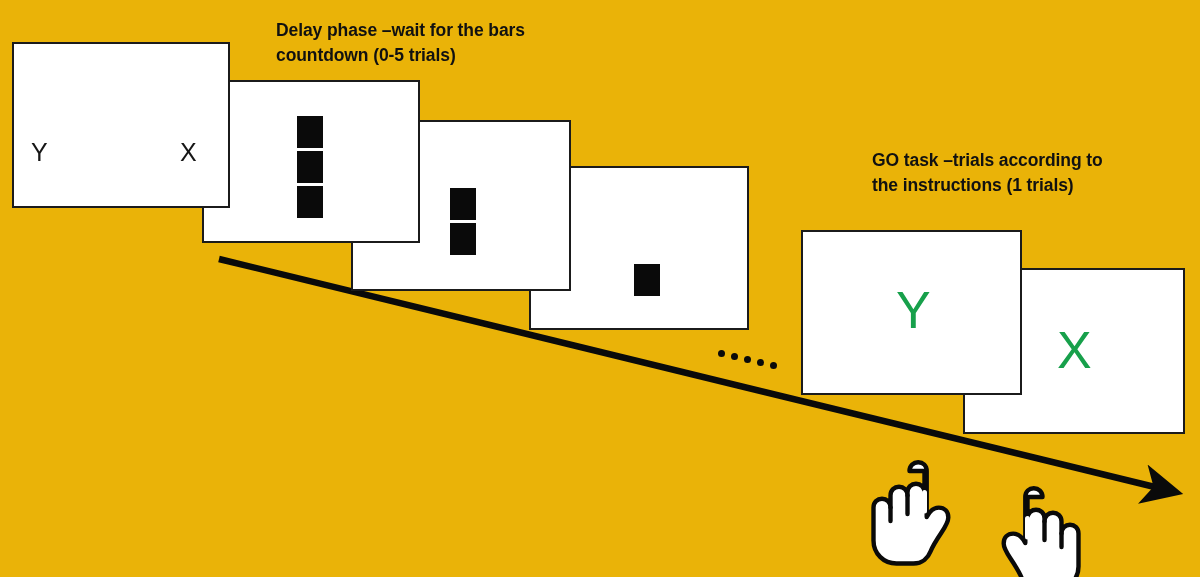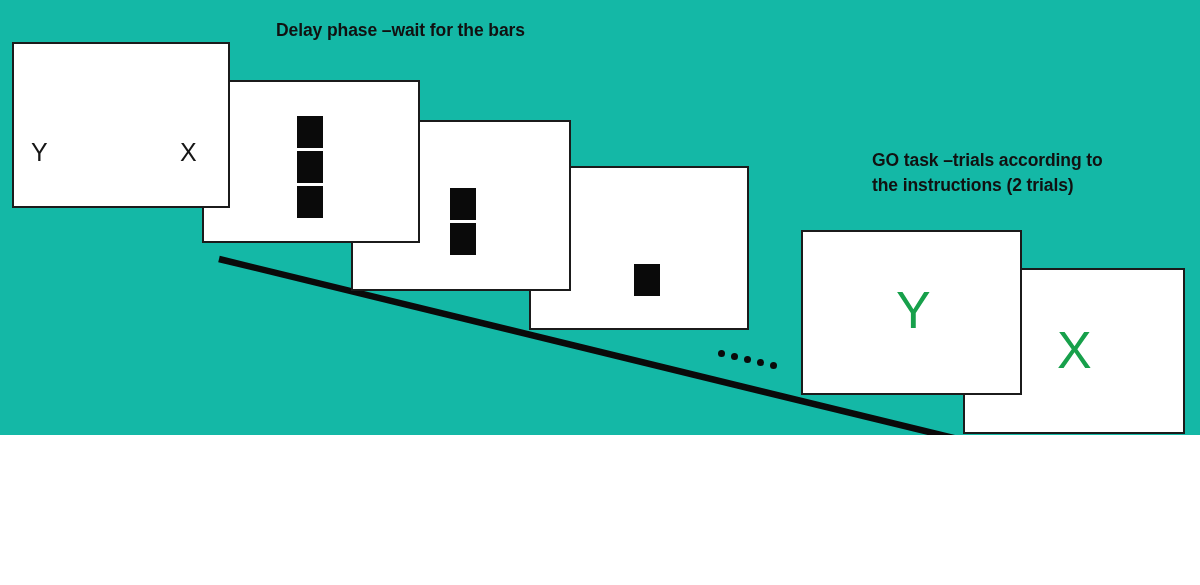--- a/index.html
+++ b/index.html
@@ -6,22 +6,22 @@
     margin: 0;
     padding: 0;
     background: #ffffff;
   }
   body {
     font-family: "Liberation Sans", sans-serif;
   }
   #stage {
     position: relative;
     width: 1200px;
-    height: 435px;
-    background: #14b8a6;
+    height: 577px;
+    background: #eab308;
     overflow: hidden;
   }
 
   
   .card {
     position: absolute;
     background: #ffffff;
     border: 2px solid #1b1b1b;
     box-sizing: border-box;
   }
@@ -93,25 +93,26 @@
     position: absolute;
   }
 </style>
 </head>
 <body>
 
 <div id="stage">
 
   <div class="caption" style="left:276px; top:18px; width:330px;">
     <div>Delay phase –wait for the bars</div>
+    <div>countdown (0-5 trials)</div>
   </div>
 
   <div class="caption" style="left:872px; top:148px; width:320px;">
     <div>GO task –trials according to</div>
-    <div>the instructions (2 trials)</div>
+    <div>the instructions (1 trials)</div>
   </div>
 
   <div class="card" style="left:12px; top:42px; width:218px; height:166px; z-index:6;">
     <span class="card-letter letter-black" style="left:17px; top:96px;">Y</span>
     <span class="card-letter letter-black" style="left:166px; top:96px;">X</span>
   </div>
 
   <div class="card" style="left:202px; top:80px; width:218px; height:163px; z-index:5;">
     <div class="bars" style="left:93px; top:34px;">
       <div class="bar"></div>

